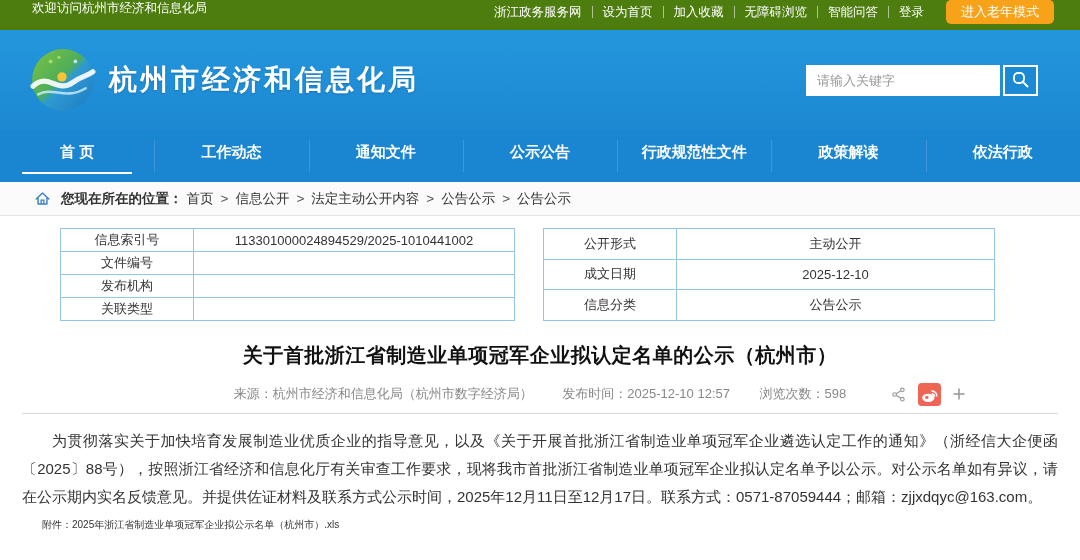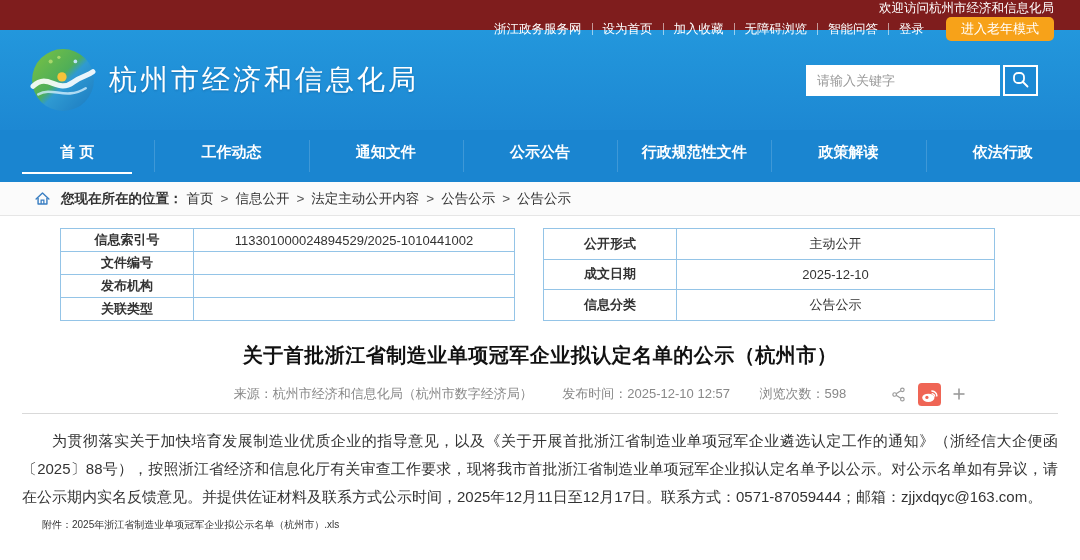--- a/index.html
+++ b/index.html
@@ -4,23 +4,23 @@
 <style>
   * { box-sizing: border-box; }
   html,body { margin:0; padding:0; }
   body {
     width:1080px; height:560px; overflow:hidden;
     font-family:"Liberation Sans","DejaVu Sans",sans-serif;
     background:#ffffff;
   }
   
   .topbar {
-    height:30px; background:#7f1d1d; color:#fff;
-    display:flex; align-items:flex-end; justify-content:space-between;
-    padding:0 26px 0 32px; font-size:12.5px;flex-direction:column;
+    height:30px; background:#4d7c0f; color:#fff;
+    display:flex; align-items:flex-start; justify-content:space-between;
+    padding:0 26px 0 32px; font-size:12.5px;
   }
   .toplinks { display:flex; align-items:center; }
   .toplink {
     color:#fff; text-decoration:none; cursor:pointer;
     padding:0 10px; border-right:1px solid rgba(255,255,255,.55); line-height:12px;
   }
   .toplink.last { border-right:none; }
   .elder-btn {
     margin-left:12px; background:#f7a219; color:#fff; border:none;
     border-radius:5px; height:24px; padding:0 15px; font-size:13px; cursor:pointer;
@@ -28,21 +28,21 @@
   }
   
   .header {
     height:100px;
     background:linear-gradient(180deg,#2397dc 0%,#1d88d3 100%);
     display:flex; align-items:center; justify-content:space-between;
     padding:0 42px 0 30px;
   }
   .brand { display:flex; align-items:center; gap:13px; cursor:pointer; }
   .brand-title {
-    color:#fff; font-size:28px; font-weight:normal; letter-spacing:3px;
+    color:#fff; font-size:28px; font-weight:bold; letter-spacing:3px;
     text-shadow:0 1px 2px rgba(0,40,80,.25);
   }
   .brand-sub { color:#eaf6ff; font-size:11px; margin-top:3px; letter-spacing:.2px; }
   .search { display:flex; align-items:center; }
   .search input {
     width:194px; height:31px; border:1px solid #fff; background:#fff;
     padding:0 10px; font-size:13px; outline:none; font-family:inherit; color:#333;
   }
   .search input::placeholder { color:#999; }
   .search-btn {
@@ -74,21 +74,21 @@
   .crumb-prefix { font-weight:bold; margin-right:4px; }
   .crumb { cursor:pointer; color:#333; text-decoration:none; }
   .crumb-sep { margin:0 7px; color:#555; }
   
   .content { padding:12px 22px 0; background:#fff; }
   .tables { display:flex; gap:28px; margin-left:38px; }
   table { border-collapse:collapse; font-size:13px; color:#333; table-layout:fixed; }
   .tbl-left { width:455px; }
   .tbl-right { width:452px; }
   td { border:1px solid #94c4e7; height:23px; padding:0 6px; text-align:center; overflow:hidden; white-space:nowrap; }
-  .t-label { font-weight:bold; width:133px; color:#333; }
+  .t-label { font-weight:normal; width:133px; color:#333; }
   .article-title {
     text-align:center; font-size:20px; font-weight:bold; color:#111;
     margin:21px 0 0; letter-spacing:.5px;
   }
   .meta {
     position:relative; text-align:center; color:#888; font-size:13px;
     height:24px; line-height:24px; margin-top:13px;
   }
   .meta .m { margin:0 13px; }
   .meta-icons {

